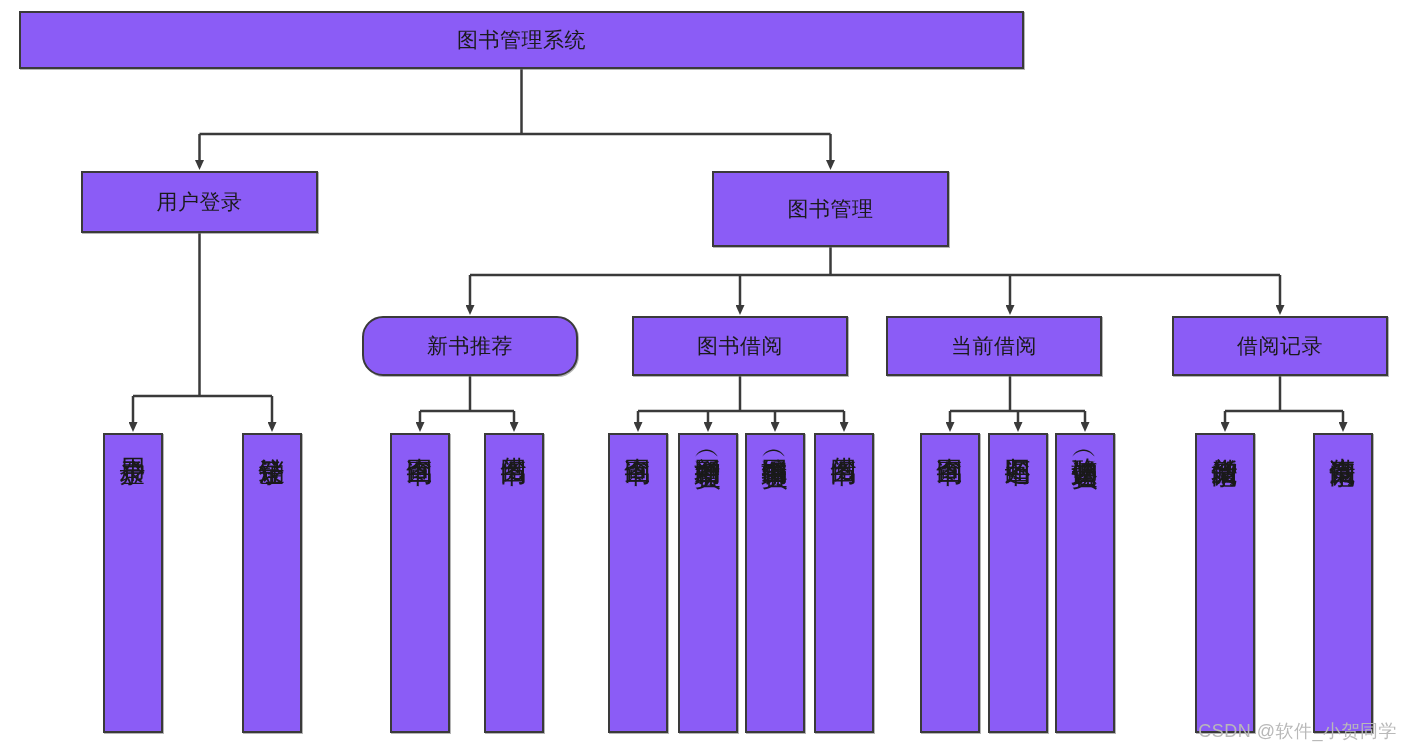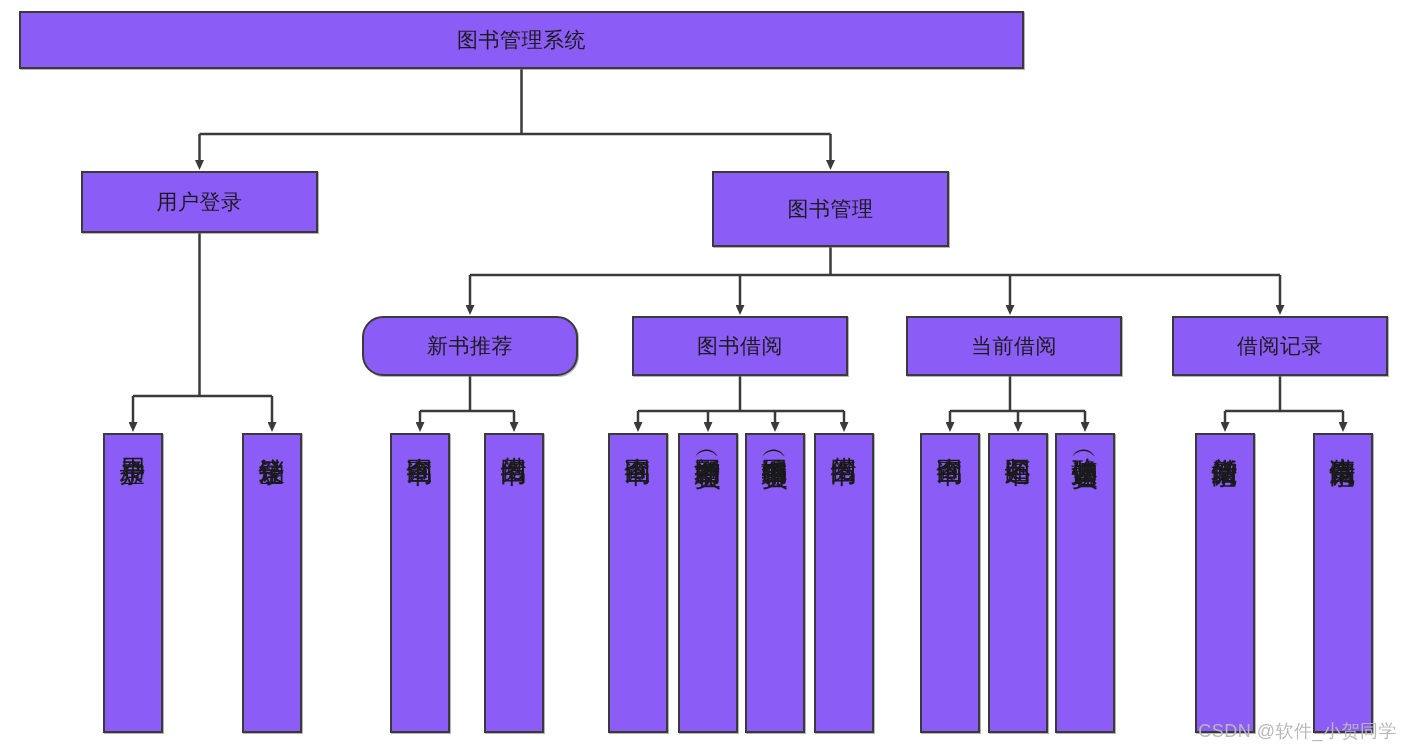--- a/index.html
+++ b/index.html
@@ -128,21 +128,21 @@
       </div>
       <div class="node-box node-horizontal" style="left: 712px; top: 171px; width: 237px; height: 76px;">
         <span class="node-label">图书管理</span>
       </div>
       <div class="node-box node-horizontal" style="left: 362px; top: 316px; width: 216px; height: 60px; border-radius: 21px;">
         <span class="node-label">新书推荐</span>
       </div>
       <div class="node-box node-horizontal" style="left: 632px; top: 316px; width: 216px; height: 60px;">
         <span class="node-label">图书借阅</span>
       </div>
-      <div class="node-box node-horizontal" style="left: 906px; top: 316px; width: 216px; height: 60px;">
+      <div class="node-box node-horizontal" style="left: 886px; top: 316px; width: 216px; height: 60px;">
         <span class="node-label">当前借阅</span>
       </div>
       <div class="node-box node-horizontal" style="left: 1172px; top: 316px; width: 216px; height: 60px; justify-content: center;">
         <span class="node-label">借阅记录</span>
       </div>
       <div class="node-box node-vertical" style="left: 103px; top: 433px; width: 60px; height: 300px;">
         <span class="node-label">用户登录</span>
       </div>
       <div class="node-box node-vertical" style="left: 242px; top: 433px; width: 60px; height: 300px;">
         <span class="node-label">注销登录</span>

